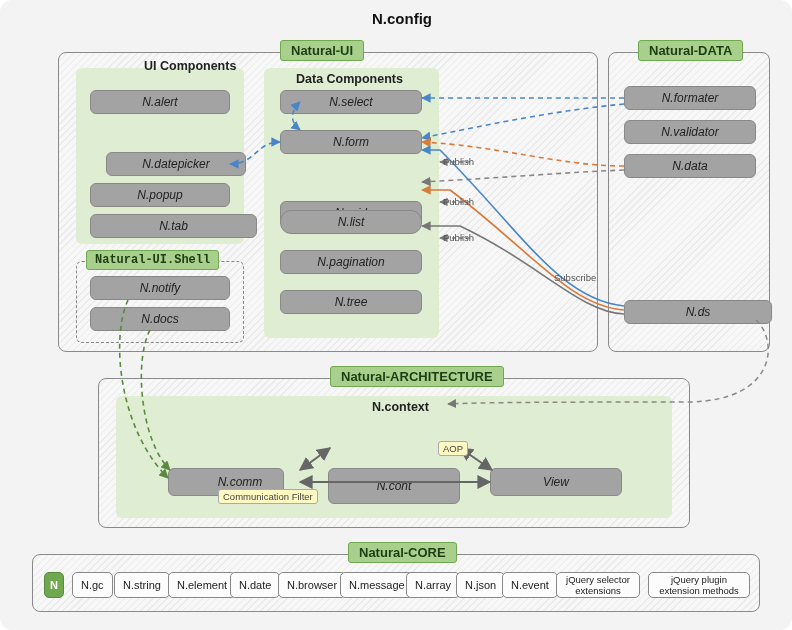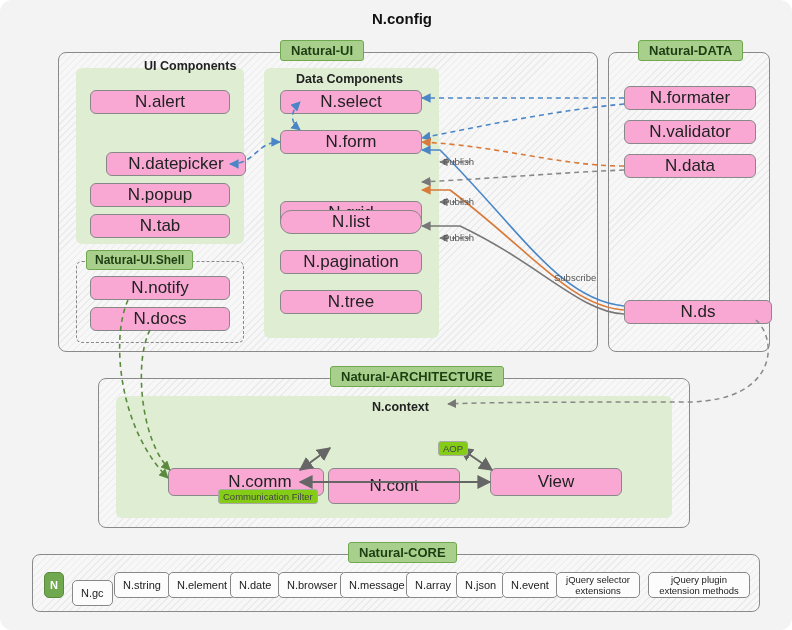--- a/index.html
+++ b/index.html
@@ -38,21 +38,21 @@
     position: absolute;
     background: #a8d08c;
     border: 1px solid #6fa84f;
     border-radius: 3px;
     padding: 2px 10px;
     font-weight: 700;
     font-size: 13px;
     color: #1e3d12;
     z-index: 10;
   }
-  .tag.small { font-size: 12px; padding: 2px 8px; }
+  .tag.small { font-size: 12px; padding: 2px 8px; font-family: Liberation Mono, monospace; }
   .hatch-box {
     position: absolute;
     border: 1px solid #8a8a8a;
     border-radius: 8px;
     background-color: #f7f7f7;
     background-image: repeating-linear-gradient(135deg, rgba(0,0,0,0.05) 0, rgba(0,0,0,0.05) 1px, transparent 1px, transparent 5px);
     z-index: 1;
   }
   .green-box {
     position: absolute;
@@ -62,34 +62,35 @@
   }
   .col-title {
     position: absolute;
     font-weight: 700;
     font-size: 12.5px;
     color: #222;
     z-index: 6;
   }
   .pill {
     position: absolute;
-    background: #f9a8d4;
+    background: #a3a3a3;
     border: 1.3px solid #888;
     border-radius: 6px;
     height: 24px;
     display: flex;
     align-items: center;
     justify-content: center;
-    font-size: 17px;
+    font-size: 12px;
     color: #222;
     z-index: 4;
+    font-style: italic;
   }
   .chip {
     position: absolute;
-    background: #84cc16;
+    background: #fef9c3;
     border: 1px solid #aaa;
     border-radius: 3px;
     font-size: 9.5px;
     padding: 1px 4px;
     color: #444;
     z-index: 6;
     line-height: 11px;
   }
   .dash-panel {
     position: absolute;
@@ -142,21 +143,21 @@
 
   <div class="green-box" style="left:76px; top:68px; width:168px; height:176px;"></div>
   <div class="col-title" style="left:116px; top:59px;margin-left:28px;">UI Components</div>
 
   <div class="green-box" style="left:264px; top:68px; width:175px; height:270px;"></div>
   <div class="col-title" style="left:296px; top:72px;">Data Components</div>
 
   <div class="pill" style="left:90px; top:90px; width:140px;">N.alert</div>
   <div class="pill" style="left:106px; top:152px; width:140px;">N.datepicker</div>
   <div class="pill" style="left:90px; top:183px; width:140px;">N.popup</div>
-  <div class="pill" style="left:90px; top:214px; width:140px;">N.tab</div>
+  <div class="pill" style="left:90px; top:214px; width:167px;">N.tab</div>
 
   <div class="pill" style="left:280px; top:90px; width:142px;">N.select</div>
   <div class="pill" style="left:280px; top:130px; width:142px;">N.form</div>
   <div class="pill" style="left:280px; top:170px; width:142px;margin-top:31px;">N.grid</div>
   <div class="pill" style="left:280px; top:210px; width:142px;border-radius:11px;">N.list</div>
   <div class="pill" style="left:280px; top:250px; width:142px;">N.pagination</div>
   <div class="pill" style="left:280px; top:290px; width:142px;">N.tree</div>
 
   <div class="dash-panel" style="left:76px; top:261px; width:168px; height:82px;"></div>
   <div class="tag small" style="left:86px; top:250px;">Natural-UI.Shell</div>
@@ -169,30 +170,30 @@
   <div class="pill" style="left:624px; top:300px; width:148px;">N.ds</div>
 
   <div class="hatch-box" style="left:98px; top:378px; width:592px; height:150px;"></div>
   <div class="tag" style="left:330px; top:366px;">Natural-ARCHITECTURE</div>
   <div class="green-box" style="left:116px; top:396px; width:556px; height:122px;"></div>
   <div class="col-title" style="left:372px; top:400px;">N.context</div>
 
   <div class="pill" style="left:328px; top:420px; width:132px; height:36px;margin-top:48px;">N.cont</div>
   <div class="chip" style="left:438px; top:441px;">AOP</div>
 
-  <div class="pill" style="left:168px; top:468px; width:156px; height:28px;padding-left:28px;">N.comm</div>
+  <div class="pill" style="left:168px; top:468px; width:116px; height:28px;padding-left:28px;">N.comm</div>
   <div class="chip" style="left:218px; top:489px;">Communication Filter</div>
 
   <div class="pill" style="left:490px; top:468px; width:132px; height:28px;">View</div>
 
   <div class="hatch-box" style="left:32px; top:554px; width:728px; height:58px;"></div>
   <div class="tag" style="left:348px; top:542px;">Natural-CORE</div>
 
   <div class="core-pill n-badge" style="left:44px; top:572px; height:26px;">N</div>
-  <div class="core-pill" style="left:72px;  top:572px;margin-top:8px;">N.gc</div>
+  <div class="core-pill" style="left:72px;  top:572px;">N.gc</div>
   <div class="core-pill" style="left:114px; top:572px;">N.string</div>
   <div class="core-pill" style="left:168px; top:572px;">N.element</div>
   <div class="core-pill" style="left:230px; top:572px;">N.date</div>
   <div class="core-pill" style="left:278px; top:572px;">N.browser</div>
   <div class="core-pill" style="left:340px; top:572px;">N.message</div>
   <div class="core-pill" style="left:406px; top:572px;">N.array</div>
   <div class="core-pill" style="left:456px; top:572px;">N.json</div>
   <div class="core-pill" style="left:502px; top:572px;">N.event</div>
   <div class="core-pill small" style="left:556px; top:572px; width:84px;">
       <span style="white-space:pre-line;">jQuery selector

